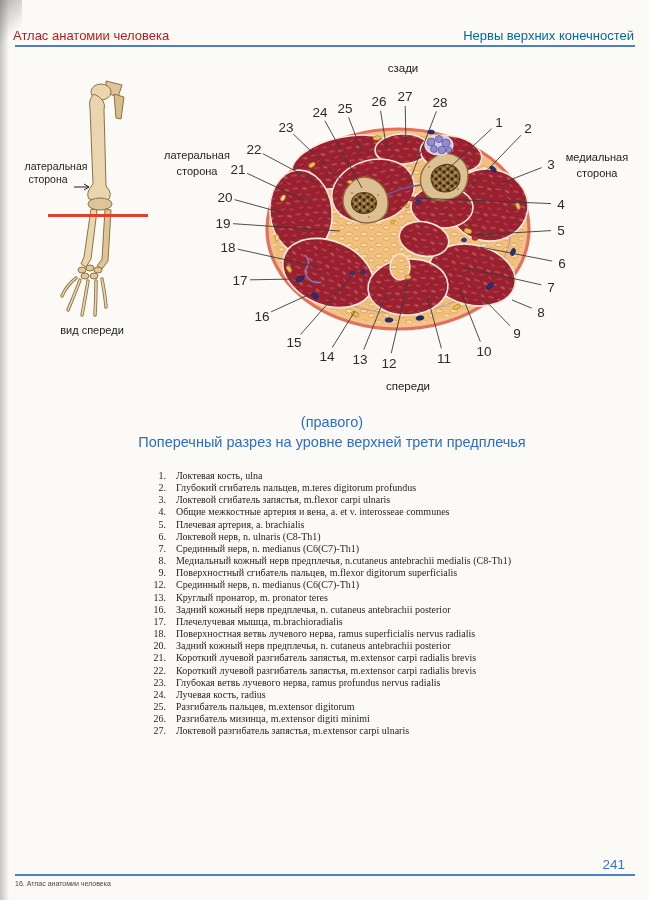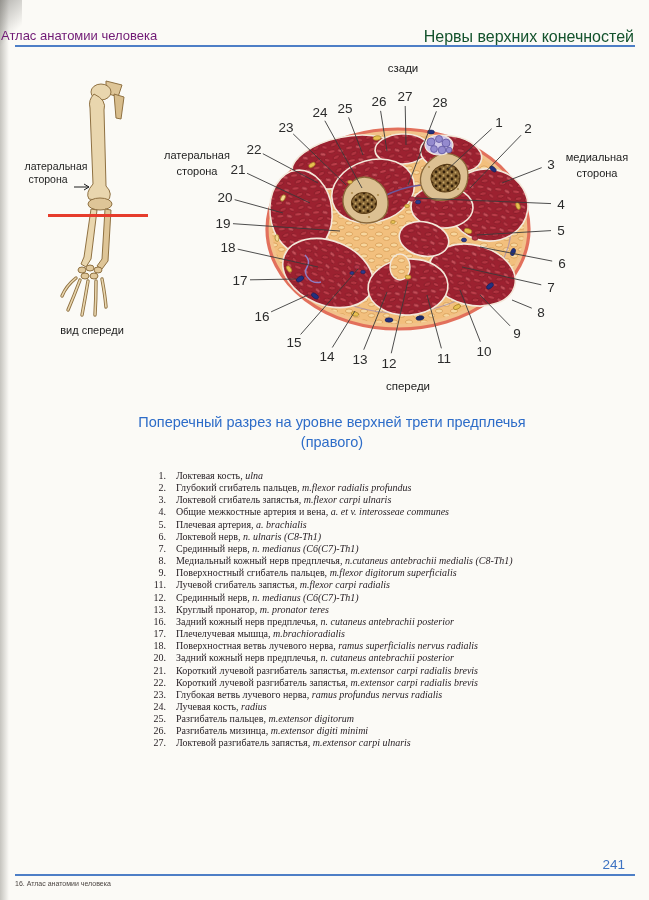--- a/index.html
+++ b/index.html
@@ -8,40 +8,40 @@
     background:#fbfaf6;
     font-family:"Liberation Sans",sans-serif;
     color:#222;
   }
   .scan-edge{position:absolute;left:0;top:0;bottom:0;width:9px;
     background:linear-gradient(90deg,rgba(110,108,100,.38),rgba(110,108,100,0));}
   .scan-corner{position:absolute;left:0;top:0;width:22px;height:46px;
     background:linear-gradient(135deg,rgba(90,88,84,.45),rgba(90,88,84,0) 70%);}
 
   
-  .hdr-left{position:absolute;left:1px;top:28px;font-size:13px;color:#701a75;}
-  .hdr-right{position:absolute;right:15px;top:28px;font-size:16px;color:#14532d;}
+  .hdr-left{position:absolute;left:13px;top:28px;font-size:13px;color:#b91c1c;}
+  .hdr-right{position:absolute;right:15px;top:28px;font-size:13px;color:#0369a1;}
   .hdr-rule{position:absolute;left:15px;top:45px;width:620px;height:2px;background:#4d7ec6;}
 
   
   #skeleton-svg{position:absolute;left:10px;top:78px;}
   #section-svg{position:absolute;left:150px;top:55px;}
   svg text{font-family:"Liberation Sans",sans-serif;}
 
   
   .fig-title{position:absolute;left:70px;top:412px;width:524px;text-align:center;
     color:#2d6cc8;font-size:14.5px;line-height:20px;}
 
   
   .legend{position:absolute;left:150px;top:470px;width:364px;
     font-family:"Liberation Serif",serif;font-size:10px;line-height:12.15px;color:#241d22;}
   .legend-row{display:flex;}
   .legend-num{flex:none;width:16px;text-align:right;margin-right:10px;}
   .legend-text{flex:1;}
-  .legend-la{font-style:italic;}
+  .legend-la{}
 
   
   .footer-rule{position:absolute;left:15px;top:874px;width:620px;height:2px;background:#4d7ec6;}
   .page-num{position:absolute;right:24px;top:857px;font-size:13.5px;color:#3c72c2;margin-left:28px;}
   .imprint{position:absolute;left:15px;top:880px;font-size:7px;color:#4a4440;}
 </style>
 </head>
 <body>
 
 <div class="scan-edge"></div>
@@ -271,33 +271,33 @@
 
   <text x="253" y="17" font-size="11.5" text-anchor="middle" fill="#1d1d1d">сзади</text>
   <text x="258" y="335" font-size="11.5" text-anchor="middle" fill="#1d1d1d">спереди</text>
   <text id="cs-lat1" x="47" y="104" font-size="11" text-anchor="middle" fill="#1d1d1d">латеральная</text>
   <text id="cs-lat2" x="47" y="120" font-size="11" text-anchor="middle" fill="#1d1d1d">сторона</text>
   <text id="cs-med1" x="447" y="106" font-size="11" text-anchor="middle" fill="#1d1d1d">медиальная</text>
   <text id="cs-med2" x="447" y="122" font-size="11" text-anchor="middle" fill="#1d1d1d">сторона</text>
 </svg>
 
 <div class="fig-title">
+  <div>(правого)</div>
   <div>Поперечный разрез на уровне верхней трети предплечья</div>
-  <div>(правого)</div>
 </div>
 
 <div class="legend" id="legend">
   <div class="legend-row">
     <span class="legend-num">1.</span>
     <span class="legend-text"><span class="legend-ru">Локтевая кость,</span> <span class="legend-la">ulna</span></span>
   </div>
 
   <div class="legend-row">
     <span class="legend-num">2.</span>
-    <span class="legend-text"><span class="legend-ru">Глубокий сгибатель пальцев,</span> <span class="legend-la">m.flexor radialis profundus</span></span>
+    <span class="legend-text"><span class="legend-ru">Глубокий сгибатель пальцев,</span> <span class="legend-la">m.teres digitorum profundus</span></span>
   </div>
 
   <div class="legend-row">
     <span class="legend-num">3.</span>
     <span class="legend-text"><span class="legend-ru">Локтевой сгибатель запястья,</span> <span class="legend-la">m.flexor carpi ulnaris</span></span>
   </div>
 
   <div class="legend-row">
     <span class="legend-num">4.</span>
     <span class="legend-text"><span class="legend-ru">Общие межкостные артерия и вена,</span> <span class="legend-la">a. et v. interosseae communes</span></span>
@@ -322,24 +322,20 @@
     <span class="legend-num">8.</span>
     <span class="legend-text"><span class="legend-ru">Медиальный кожный нерв предплечья,</span> <span class="legend-la">n.cutaneus antebrachii medialis (C8-Th1)</span></span>
   </div>
 
   <div class="legend-row">
     <span class="legend-num">9.</span>
     <span class="legend-text"><span class="legend-ru">Поверхностный сгибатель пальцев,</span> <span class="legend-la">m.flexor digitorum superficialis</span></span>
   </div>
 
 
-  <div class="legend-row">
-    <span class="legend-num">11.</span>
-    <span class="legend-text"><span class="legend-ru">Лучевой сгибатель запястья,</span> <span class="legend-la">m.flexor carpi radialis</span></span>
-  </div>
 
   <div class="legend-row">
     <span class="legend-num">12.</span>
     <span class="legend-text"><span class="legend-ru">Срединный нерв,</span> <span class="legend-la">n. medianus (C6(C7)-Th1)</span></span>
   </div>
 
   <div class="legend-row">
     <span class="legend-num">13.</span>
     <span class="legend-text"><span class="legend-ru">Круглый пронатор,</span> <span class="legend-la">m. pronator teres</span></span>
   </div>

